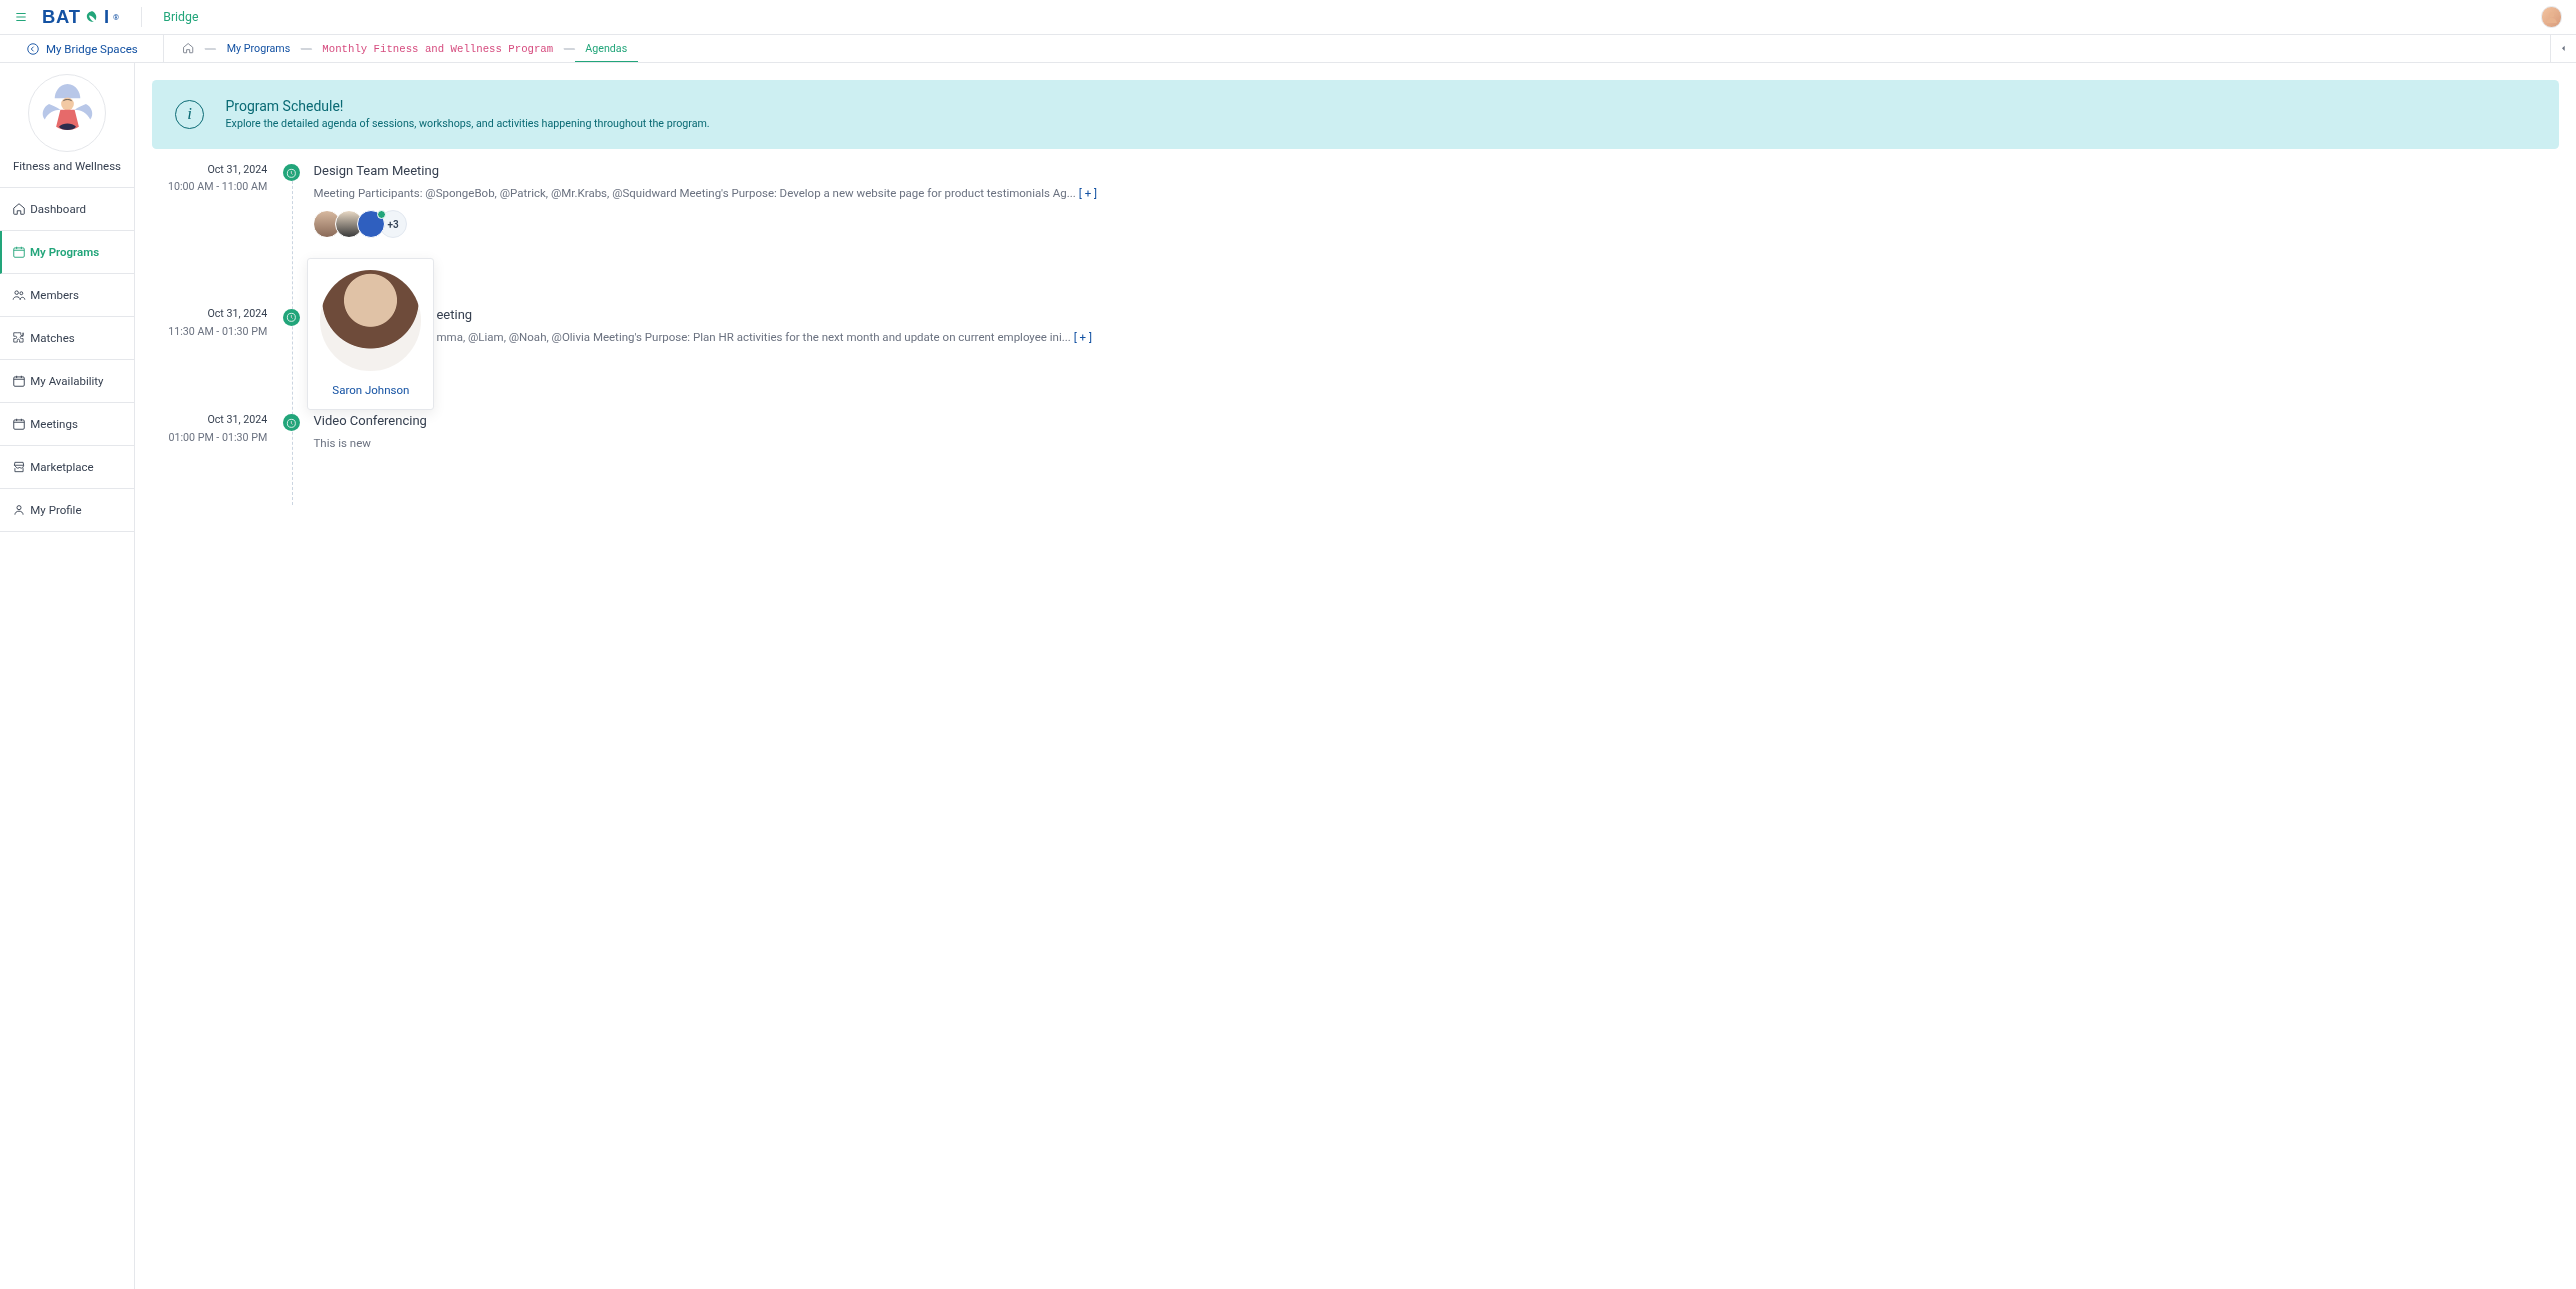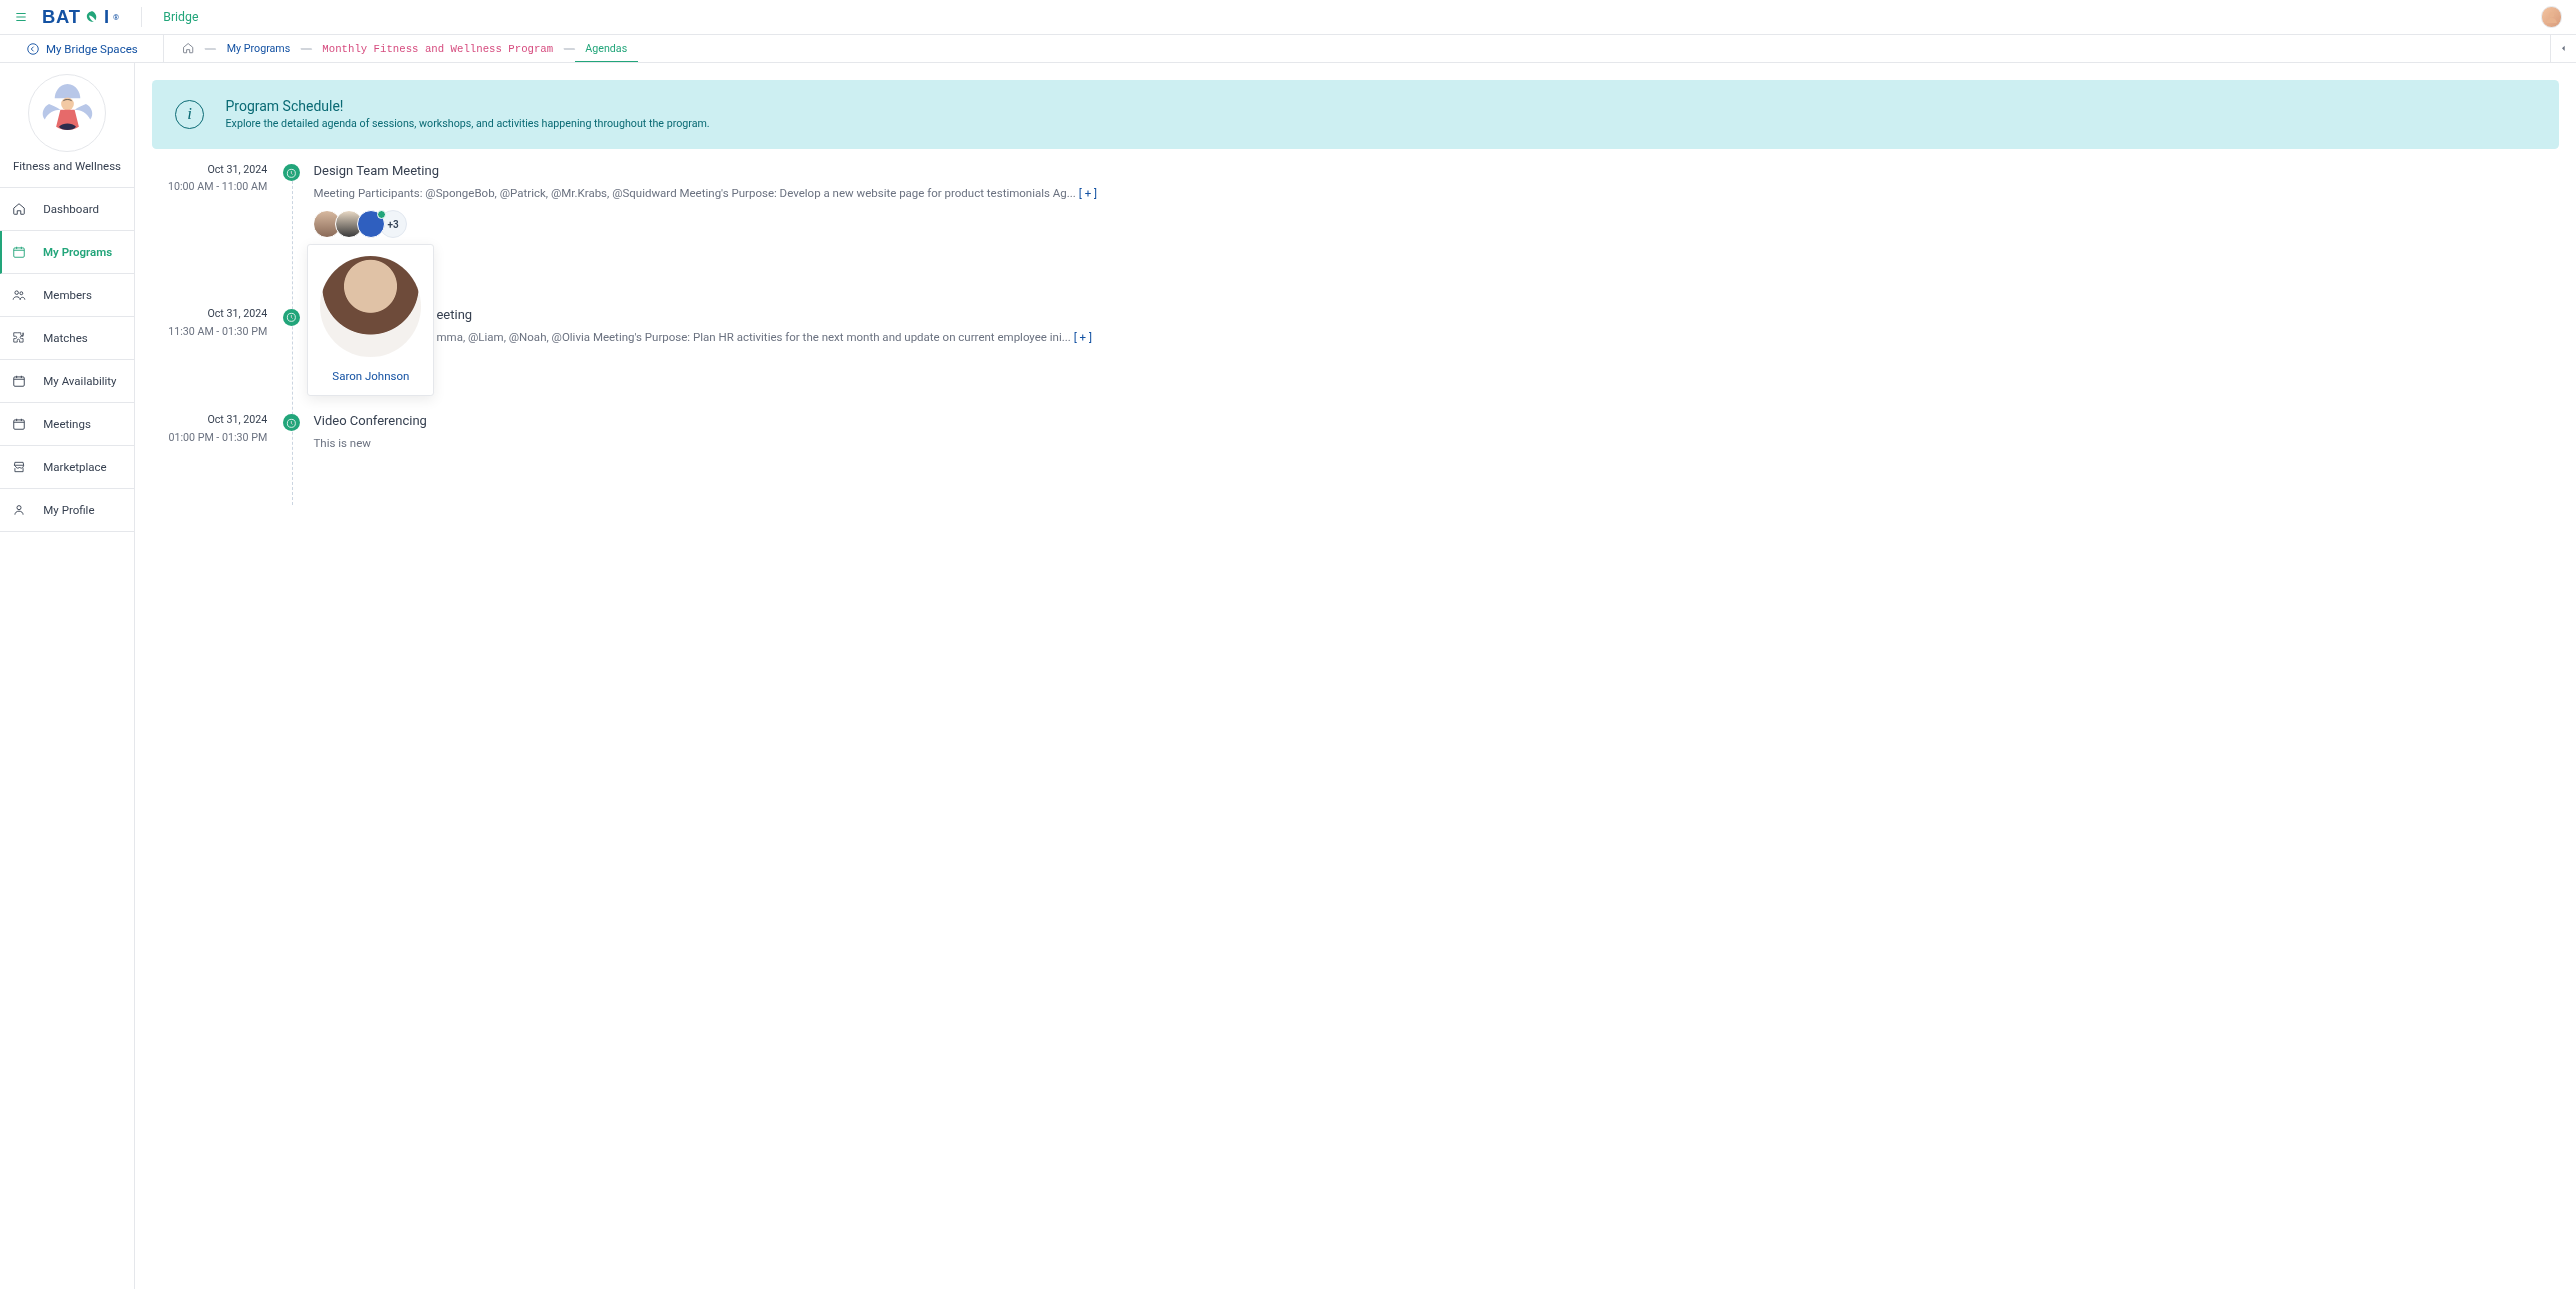--- a/index.html
+++ b/index.html
@@ -119,21 +119,21 @@
     border-bottom: 0.8px solid #e5e7eb;
   }
   .space-avatar {
     width: 78px; height: 78px; border-radius: 50%;
     border: 0.8px solid #e5e7eb;
     display:flex; align-items:center; justify-content:center;
     background:#fff;
   }
   .space-name { margin-top: 7.7px; font-size: 11.5px; color: #374151; }
   .nav-item {
-    display: flex; align-items: center; gap: 17px;
+    display: flex; align-items: center; gap: 4px;
     padding: 14px 12.3px; font-size: 11.5px;
     border-bottom: 0.8px solid #e5e7eb;
     color: #374151; cursor: pointer;
   }
   .nav-item svg { stroke: #374151; width: 14px; height: 14px; }
   .nav-item.active {
     color: #22A57A; font-weight: 600;
     border-left: 2.3px solid #22A57A;
     padding-left: 10px;
   }
@@ -411,21 +411,21 @@
           </div>
           <div class="avatars">
             <span class="avcircle" style="background:linear-gradient(#d7b9a0,#8a6a58)"></span>
             <span class="avcircle" style="background:linear-gradient(#e8d8c4,#3a3a3a)"></span>
             <span class="avcircle" style="background:#2f5fbf;position:relative">
               <span style="position:absolute;top:-1.5px;right:-1.5px;width:9.2px;height:9.2px;background:#22A57A;border:1.5px solid #fff;border-radius:50%"></span>
             </span>
             <span class="avcircle avmore">+3</span>
           </div>
 
-          <div class="hovercard" style="left:0;top:81px">
+          <div class="hovercard" style="left:0;top:95px">
             <div class="hovercard-avatar"></div>
             <div class="hovercard-name">Saron Johnson</div>
           </div>
         </div>
       </div>
 
       <div class="tl-item" style="padding-bottom:69px">
         <div class="tl-left">
           <div class="tl-date">Oct 31, 2024</div>
           <div class="tl-time">11:30 AM - 01:30 PM</div>

